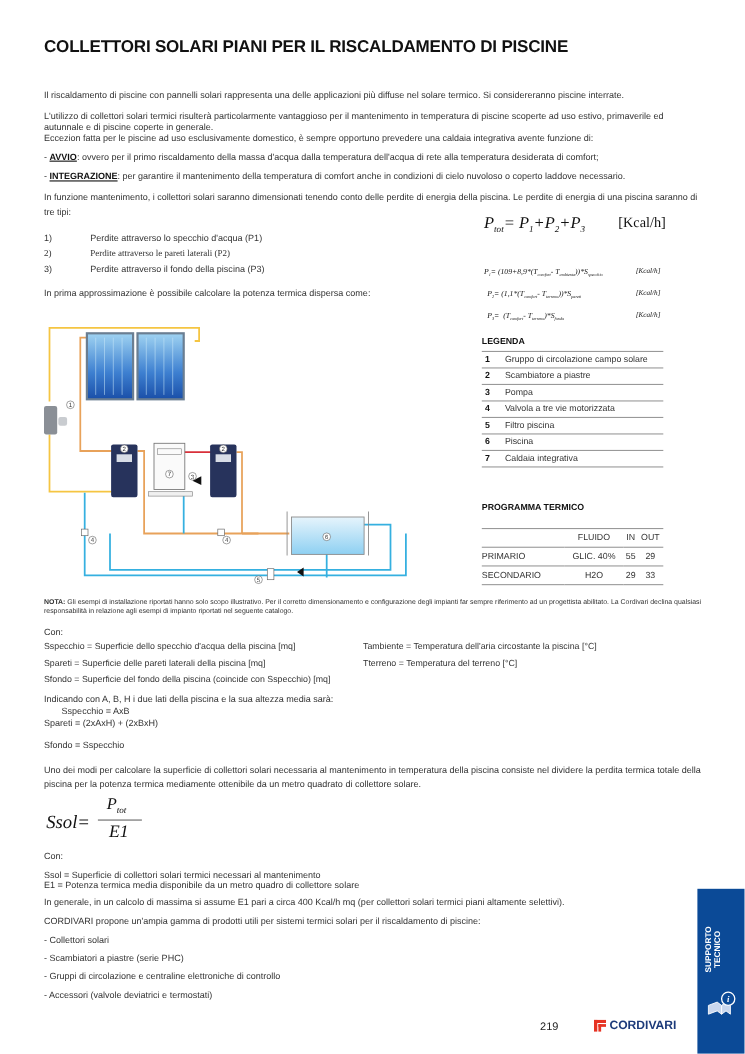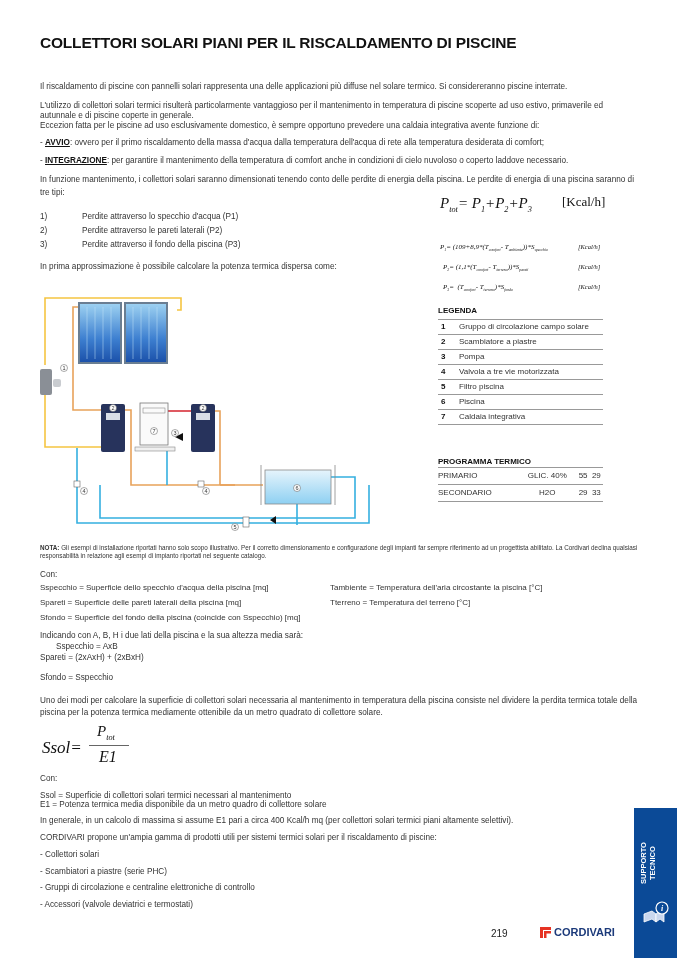--- a/index.html
+++ b/index.html
@@ -13,21 +13,21 @@
   .sub { font-size: 0.55em; vertical-align: -0.45em; }
   .list-row { position: absolute; left: 40px; font-size: 8.2px; color: #333; }
   .list-row .n { display: inline-block; width: 42px; }
   
   .legend { left: 438px; top: 306px; width: 165px; }
   .legend h4 { font-size: 8px; font-weight: bold; color: #111; padding-bottom: 3px; border-bottom: 1px solid #999; }
   .legend .row { display: flex; border-bottom: 1px solid #999; padding: 2px 0; font-size: 8px; color: #333; }
   .legend .row .k { width: 21px; font-weight: bold; color: #111; padding-left: 3px; }
   .legend .row .v { flex: 1; }
   .prog { left: 438px; top: 457px; width: 165px; }
-  .prog h4 { font-size: 8px; font-weight: bold; color: #111; padding-bottom: 0; border-bottom: 1px solid #999; }
+  .prog h4 { font-size: 8px; font-weight: bold; color: #111; padding-bottom: 13px; border-bottom: 1px solid #999; }
   .prog table { width: 100%; border-collapse: collapse; font-size: 8px; color: #333; }
   .prog td { padding: 3px 0; border-bottom: 1px solid #999; }
   .prog td.c { text-align: center; }
   .nota { left: 40px; top: 544px; width: 600px; font-size: 6.3px; color: #333; line-height: 1.3; }
   .two-col { left: 40px; top: 583px; width: 600px; display: grid; grid-template-columns: 290px 310px; row-gap: 5px; font-size: 8px; color: #333; }
   .side-tab { left: 634px; top: 808px; width: 43px; height: 150px; background: #0b4a97; }
   .side-tab .label { position: absolute; left: 6px; top: 20px; width: 32px; height: 70px; color: #fff; font-weight: bold; font-size: 7.5px; writing-mode: vertical-rl; transform: rotate(180deg); text-align: center; line-height: 1.15; }
   .page-num { left: 491px; top: 928px; font-size: 10px; color: #222; }
   .logo { left: 540px; top: 926px; font-size: 11px; font-weight: bold; color: #1c3a7a; display: flex; align-items: center; gap: 3px; }
 </style>
@@ -38,21 +38,21 @@
 
 <div class="abs p" style="top:82px;">Il riscaldamento di piscine con pannelli solari rappresenta una delle applicazioni più diffuse nel solare termico. Si considereranno piscine interrate.</div>
 <div class="abs p" style="top:101px;">L'utilizzo di collettori solari termici risulterà particolarmente vantaggioso per il mantenimento in temperatura di piscine scoperte ad uso estivo, primaverile ed autunnale e di piscine coperte in generale.</div>
 <div class="abs p" style="top:121px;">Eccezion fatta per le piscine ad uso esclusivamente domestico, è sempre opportuno prevedere una caldaia integrativa avente funzione di:</div>
 
 <div class="abs p" style="top:138px;">- <span class="b">AVVIO</span><span>: ovvero per il primo riscaldamento della massa d'acqua dalla temperatura dell'acqua di rete alla temperatura desiderata di comfort;</span></div>
 <div class="abs p" style="top:156px;">- <span class="b">INTEGRAZIONE</span><span>: per garantire il mantenimento della temperatura di comfort anche in condizioni di cielo nuvoloso o coperto laddove necessario.</span></div>
 <div class="abs p" style="top:173px; line-height:1.6;">In funzione mantenimento, i collettori solari saranno dimensionati tenendo conto delle perdite di energia della piscina. Le perdite di energia di una piscina saranno di tre tipi:</div>
 
 <div class="list-row" style="top:212px;"><span class="n">1)</span><span>Perdite attraverso lo specchio d'acqua (P1)</span></div>
-<div class="list-row" style="top:226px;"><span class="n">2)</span><span>Perdite attraverso le pareti laterali (P2)</span></div>
+<div class="list-row" style="top:226px;font-family:Liberation Serif, serif;"><span class="n">2)</span><span>Perdite attraverso le pareti laterali (P2)</span></div>
 <div class="list-row" style="top:240px;"><span class="n">3)</span><span>Perdite attraverso il fondo della piscina (P3)</span></div>
 <div class="list-row" style="top:262px;">In prima approssimazione è possibile calcolare la potenza termica dispersa come:</div>
 
 <div class="abs math" style="left:440px; top:194px; font-size:15px;">P<span class="sub">tot</span>= P<span class="sub">1</span>+P<span class="sub">2</span>+P<span class="sub">3</span></div>
 <div class="abs math" style="left:562px; top:194px; font-size:13px; font-style:normal;">[Kcal/h]</div>
 
 <div class="abs math" style="left:440px; top:243px; font-size:7px;">P<span class="sub">1</span>= (109+8,9*(T<span class="sub">comfort</span>- T<span class="sub">ambiente</span>))*S<span class="sub">specchio</span></div>
 <div class="abs math" style="left:578px; top:243px; font-size:6.5px;">[Kcal/h]</div>
 <div class="abs math" style="left:443px; top:263px; font-size:7px;">P<span class="sub">2</span>= (1,1*(T<span class="sub">comfort</span>- T<span class="sub">terreno</span>))*S<span class="sub">pareti</span></div>
 <div class="abs math" style="left:578px; top:263px; font-size:6.5px;">[Kcal/h]</div>
@@ -176,20 +176,26 @@
   <div class="row">
       <span class="k">7</span>
       <span class="v">Caldaia integrativa</span>
     </div>
 </div>
 
 <div class="abs prog">
   <h4>PROGRAMMA TERMICO</h4>
   <table>
     <tbody>
+        <tr>
+      <td></td>
+      <td class="c">FLUIDO</td>
+      <td class="c">IN</td>
+      <td class="c">OUT</td>
+    </tr>
     <tr>
       <td>PRIMARIO</td>
       <td class="c">GLIC. 40%</td>
       <td class="c">55</td>
       <td class="c">29</td>
     </tr>
     <tr>
       <td>SECONDARIO</td>
       <td class="c">H2O</td>
       <td class="c">29</td>

